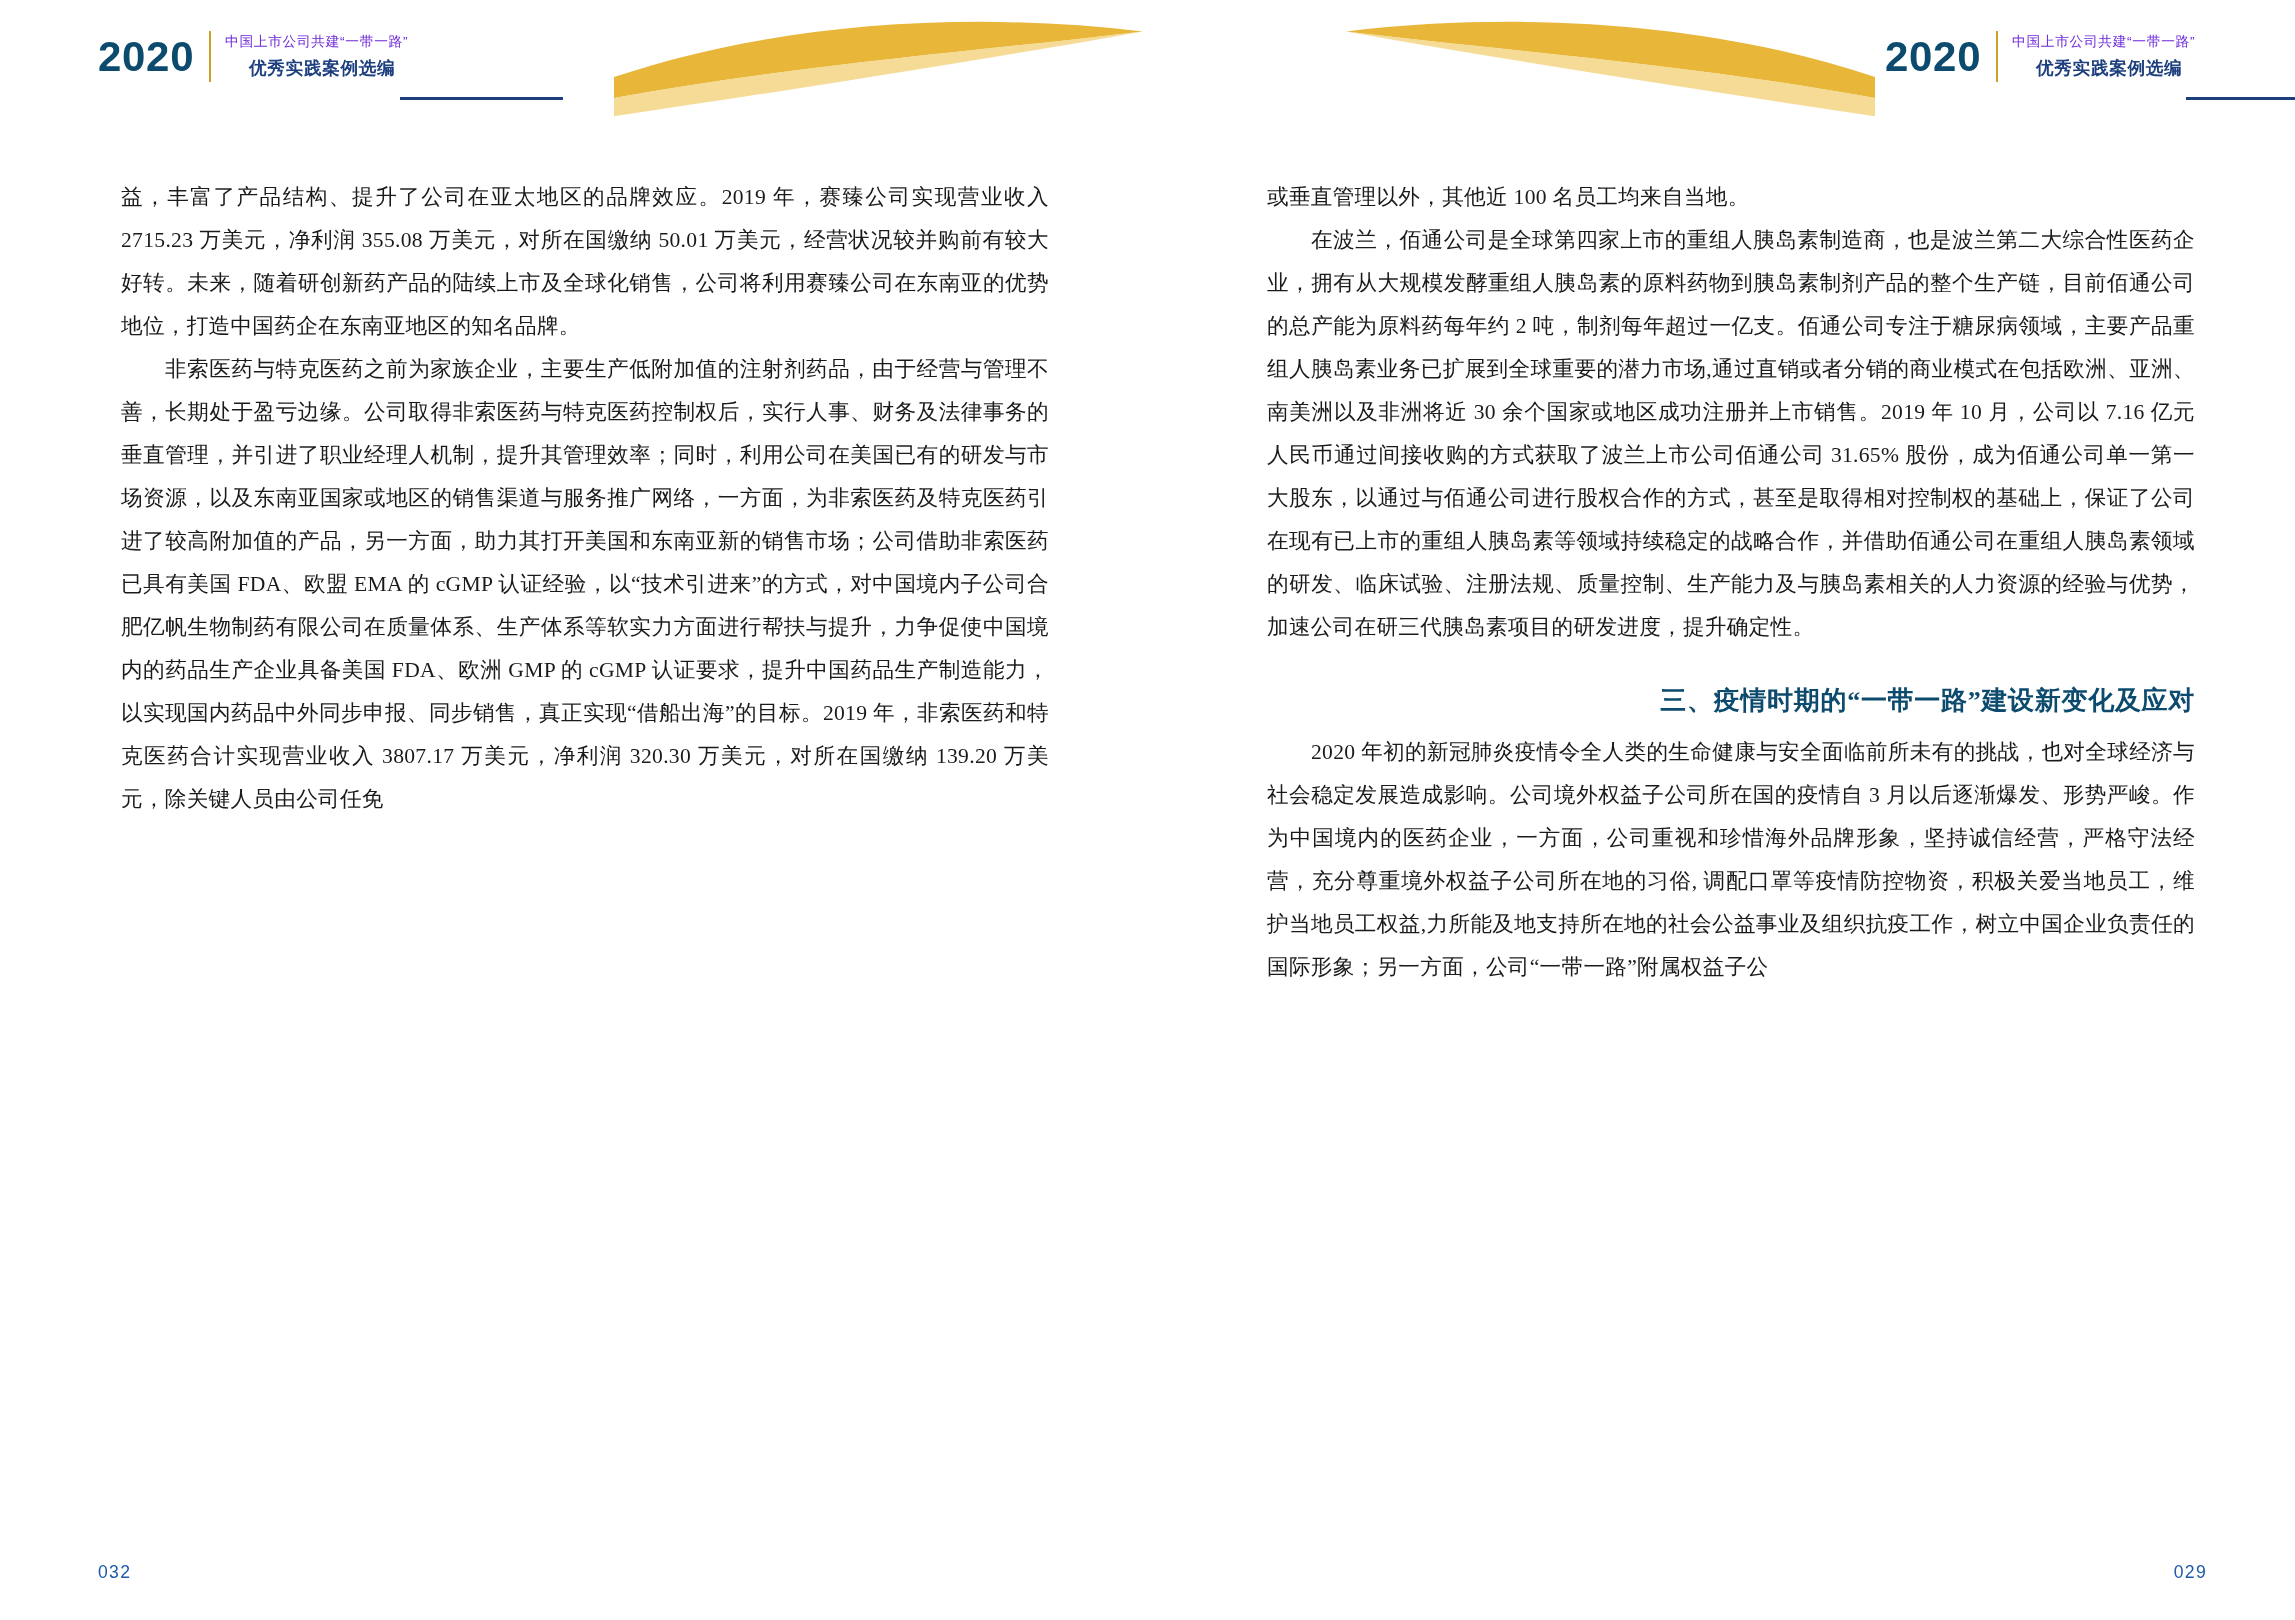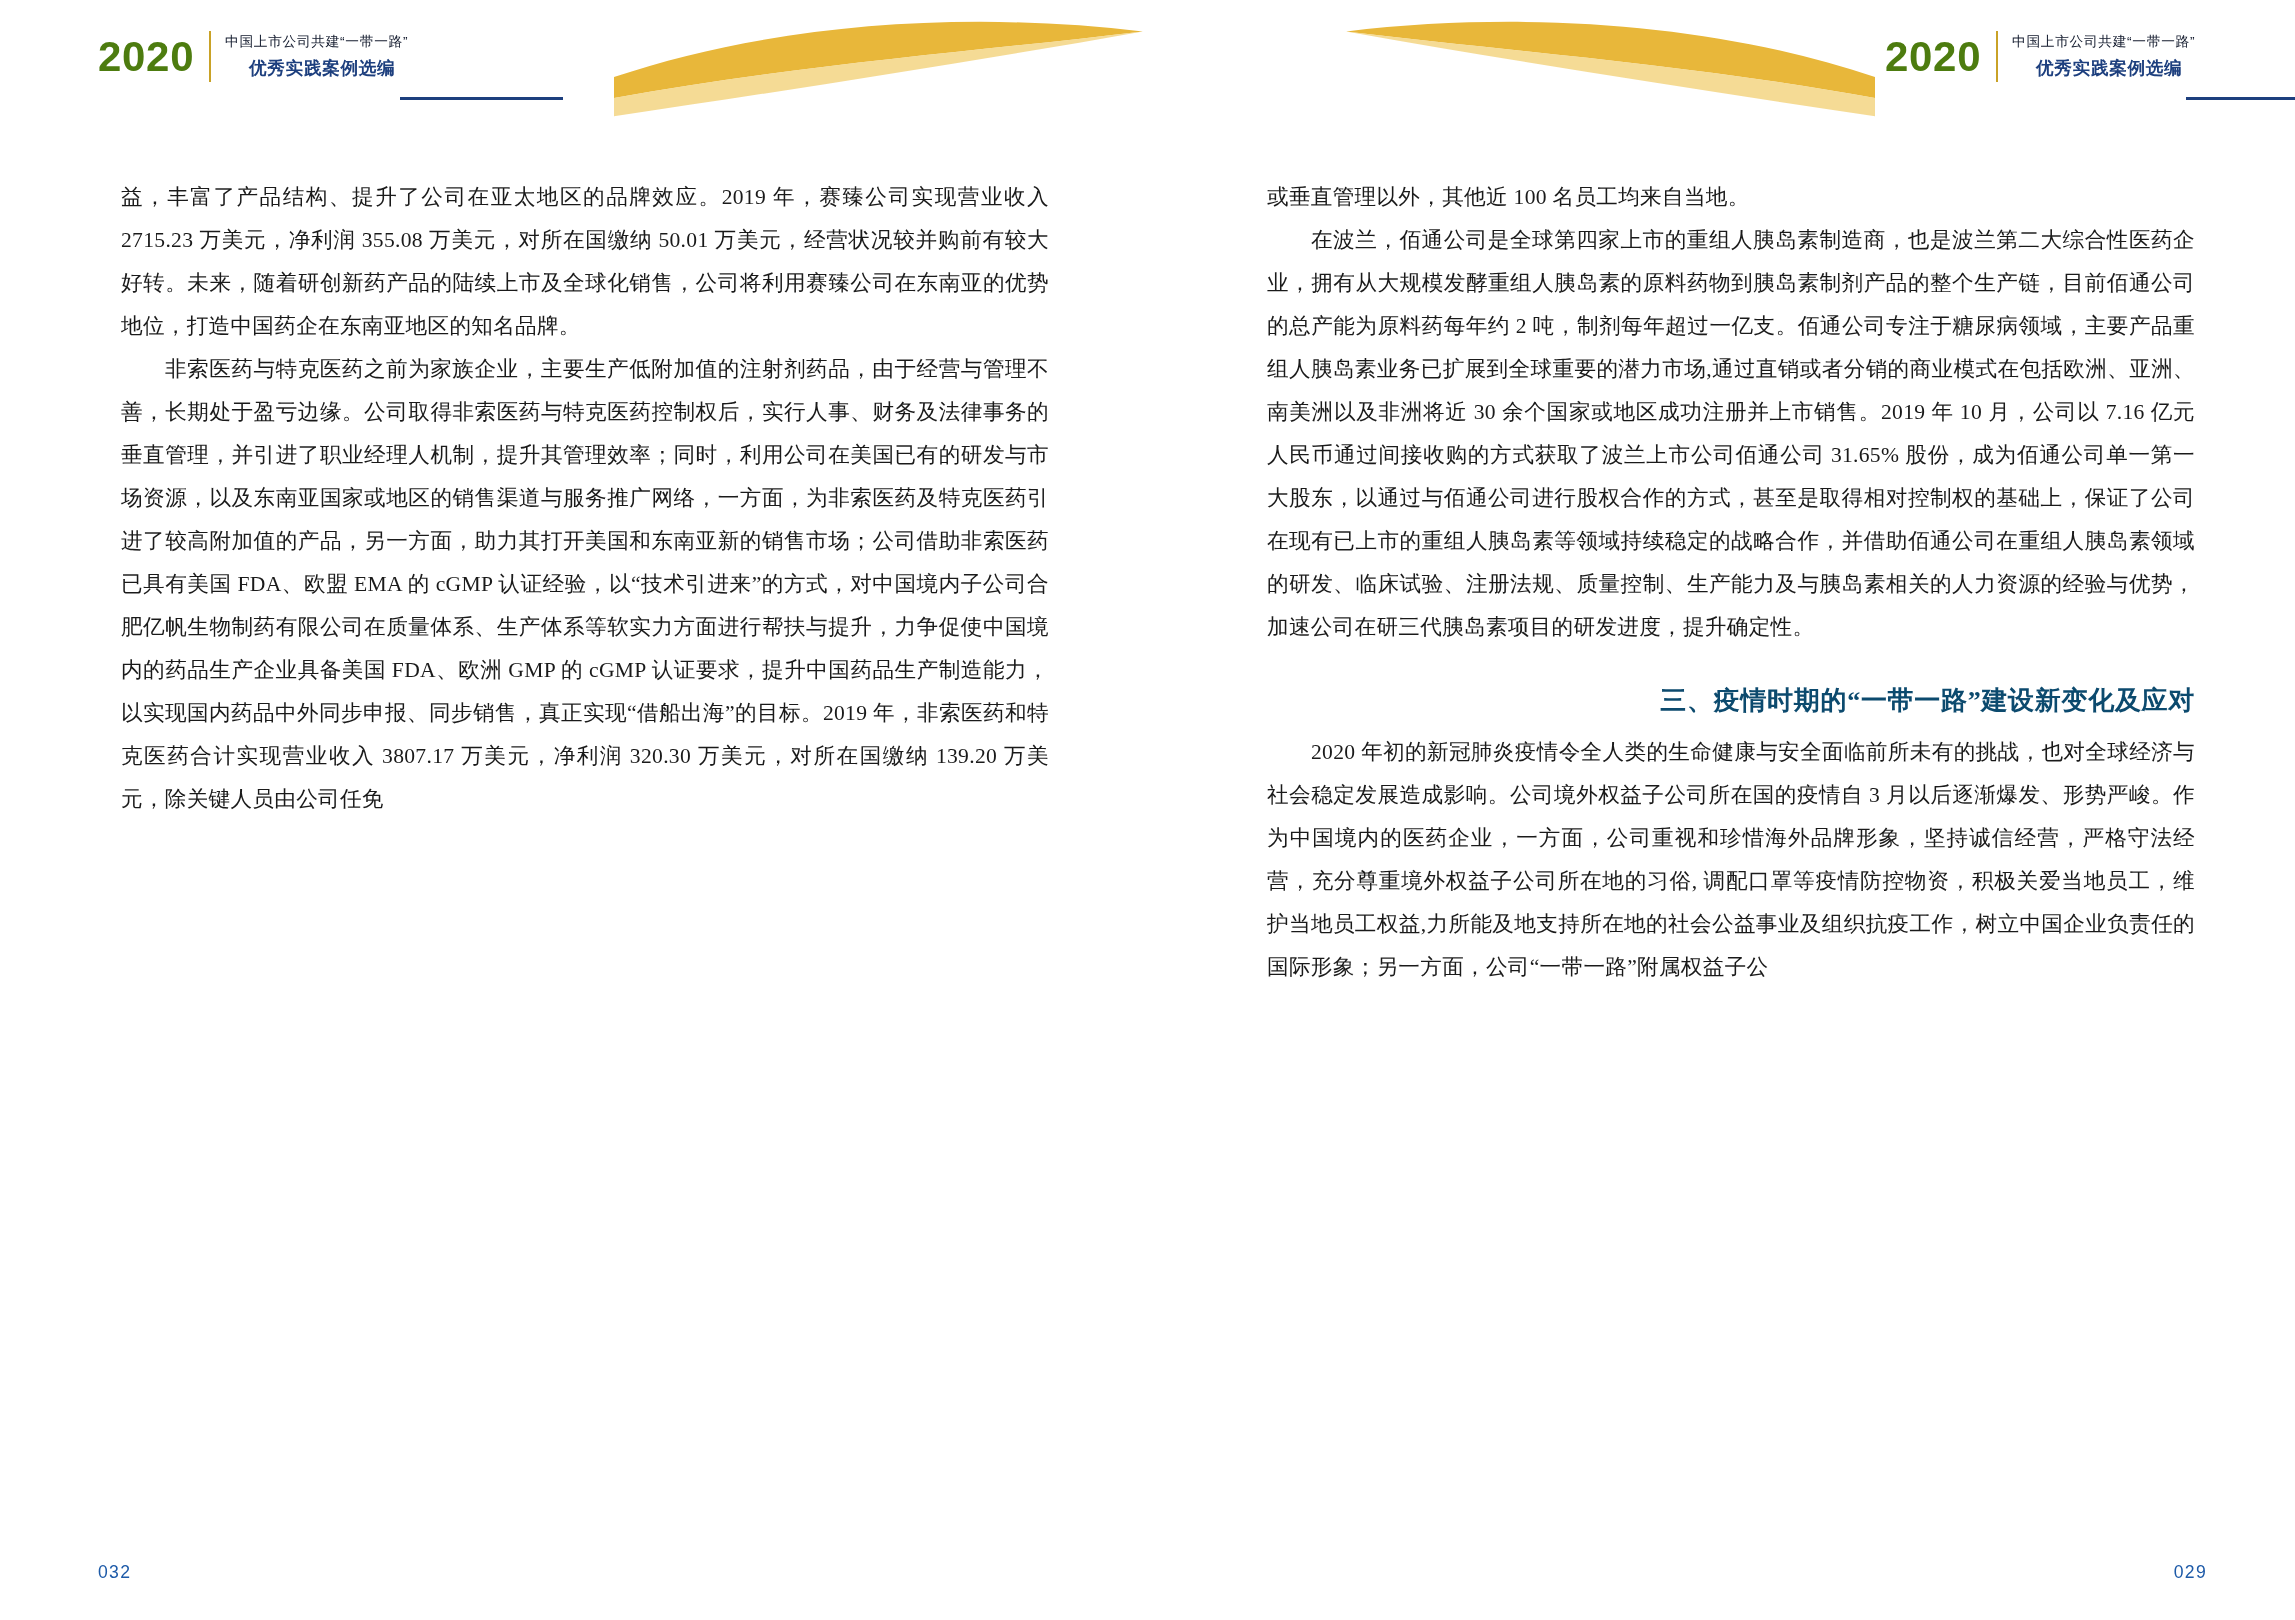--- a/index.html
+++ b/index.html
@@ -46,38 +46,38 @@
     align-items: center;
     gap: 14.4px;
   }
   .brand-left { left: 98px; }
   .brand-right { left: 1885px; }
   .brand-year {
     font-family: "Liberation Sans", sans-serif;
     font-weight: bold;
     font-size: 42px;
     letter-spacing: 0.7px;
-    color: #4d7c0f;
+    color: #0c4a6e;
     line-height: 1;
   }
   .brand-divider {
     width: 2px;
     height: 51px;
     background: #c9a227;
   }
   .brand-lines {
     display: flex;
     flex-direction: column;
     justify-content: center;
     gap: 5.2px;
   }
   .brand-line1 {
     font-family: "Liberation Sans", sans-serif;
     font-size: 13.7px;
-    color: #0f172a;
+    color: #6d28d9;
     letter-spacing: 0.7px;
     white-space: nowrap;
   }
   .brand-line2 {
     font-family: Liberation Sans, sans-serif;
     font-weight: bold;
     font-size: 17.6px;
     color: #1d3f7e;
     letter-spacing: 0.7px;
     white-space: nowrap;

